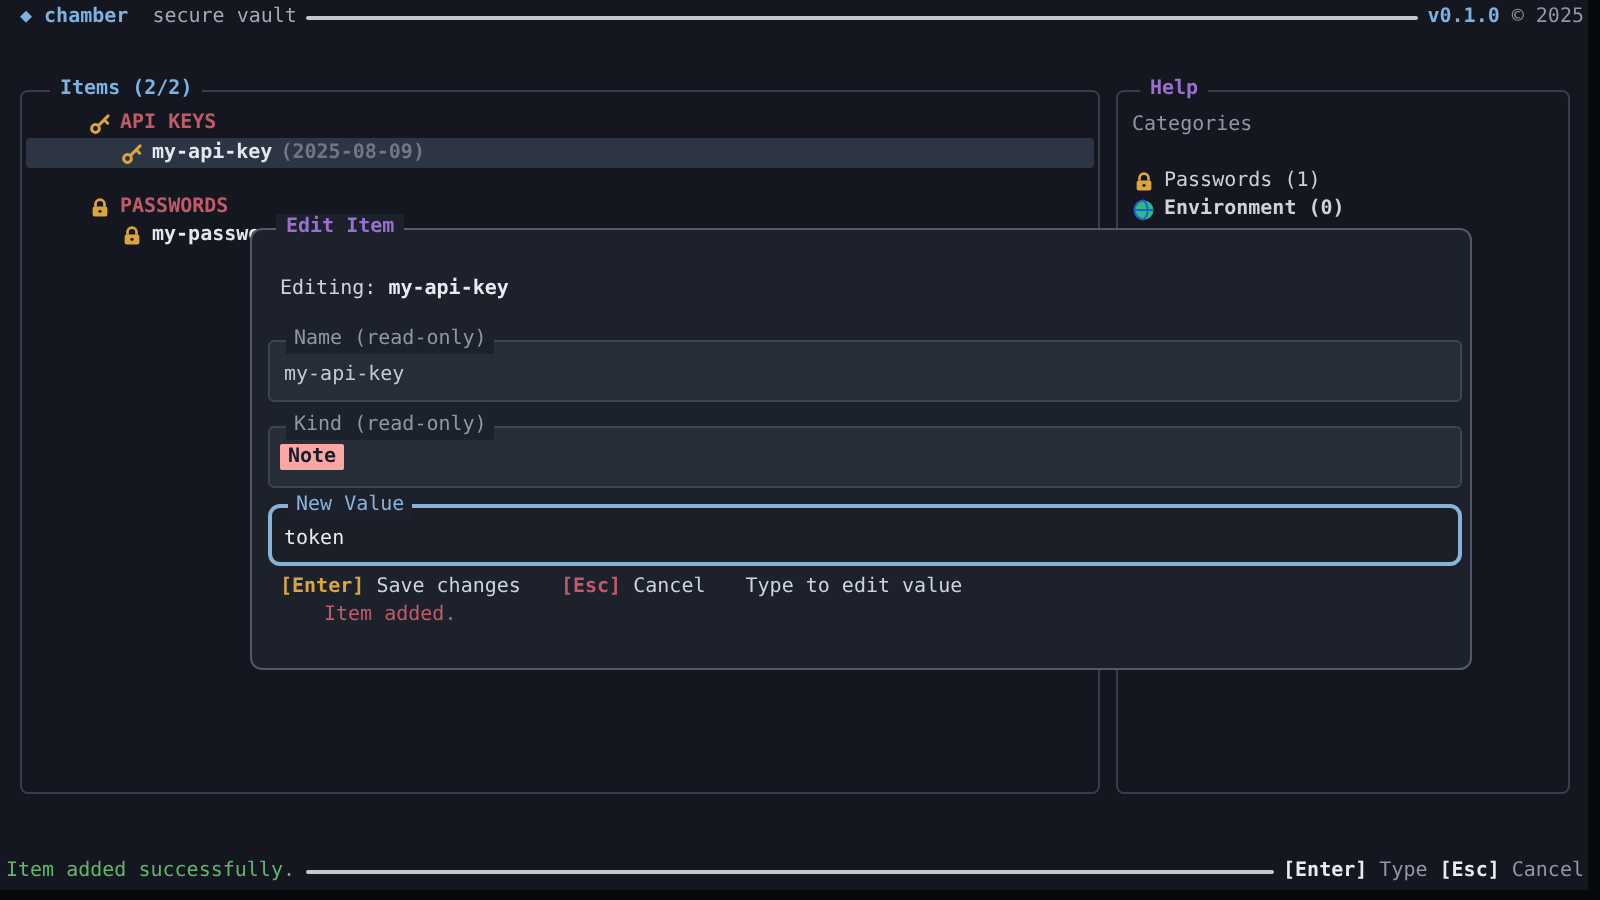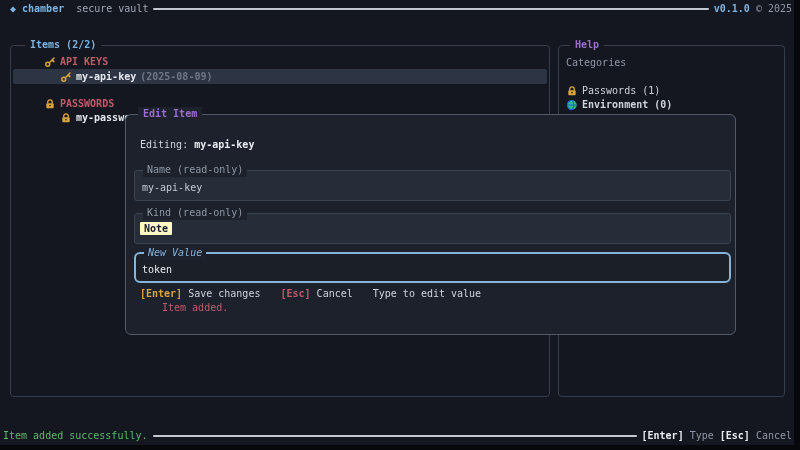--- a/index.html
+++ b/index.html
@@ -57,24 +57,24 @@
   .field {
     position:absolute; left:8px; right:4px; height:31px;
     background:#262c38; border:1px solid #3d4452; border-radius:3px;
   }
   .field-label {
     position:absolute; top:-8px; left:8px; background:#1c212b; padding:0 4px;
     color:#8f97a6; white-space:nowrap;
   }
   .field-value { position:absolute; left:7px; top:10px; color:#c3cad6; }
   .field.editable { background:#1a1f28; border:2px solid #86b3d9; border-radius:6px; }
-  .field.editable .field-label { color:#86b3d9;font-style:italic; }
+  .field.editable .field-label { color:#86b3d9; }
   .field.editable .field-value { color:#e8ebf0; top:9px; left:6px; }
   .chip {
-    position:absolute; left:5px; top:8px; background:#fef9c3; color:#141d2a;
+    position:absolute; left:5px; top:8px; background:#fca5a5; color:#141d2a;
     font-weight:bold; padding:0 4px; line-height:13px; border-radius:1px;
   }
   .modal-line { position:absolute; left:14px; white-space:nowrap; }
 </style>
 </head>
 <body>
 
 <div id="screen">
 
   <div class="bar" id="top-bar">

